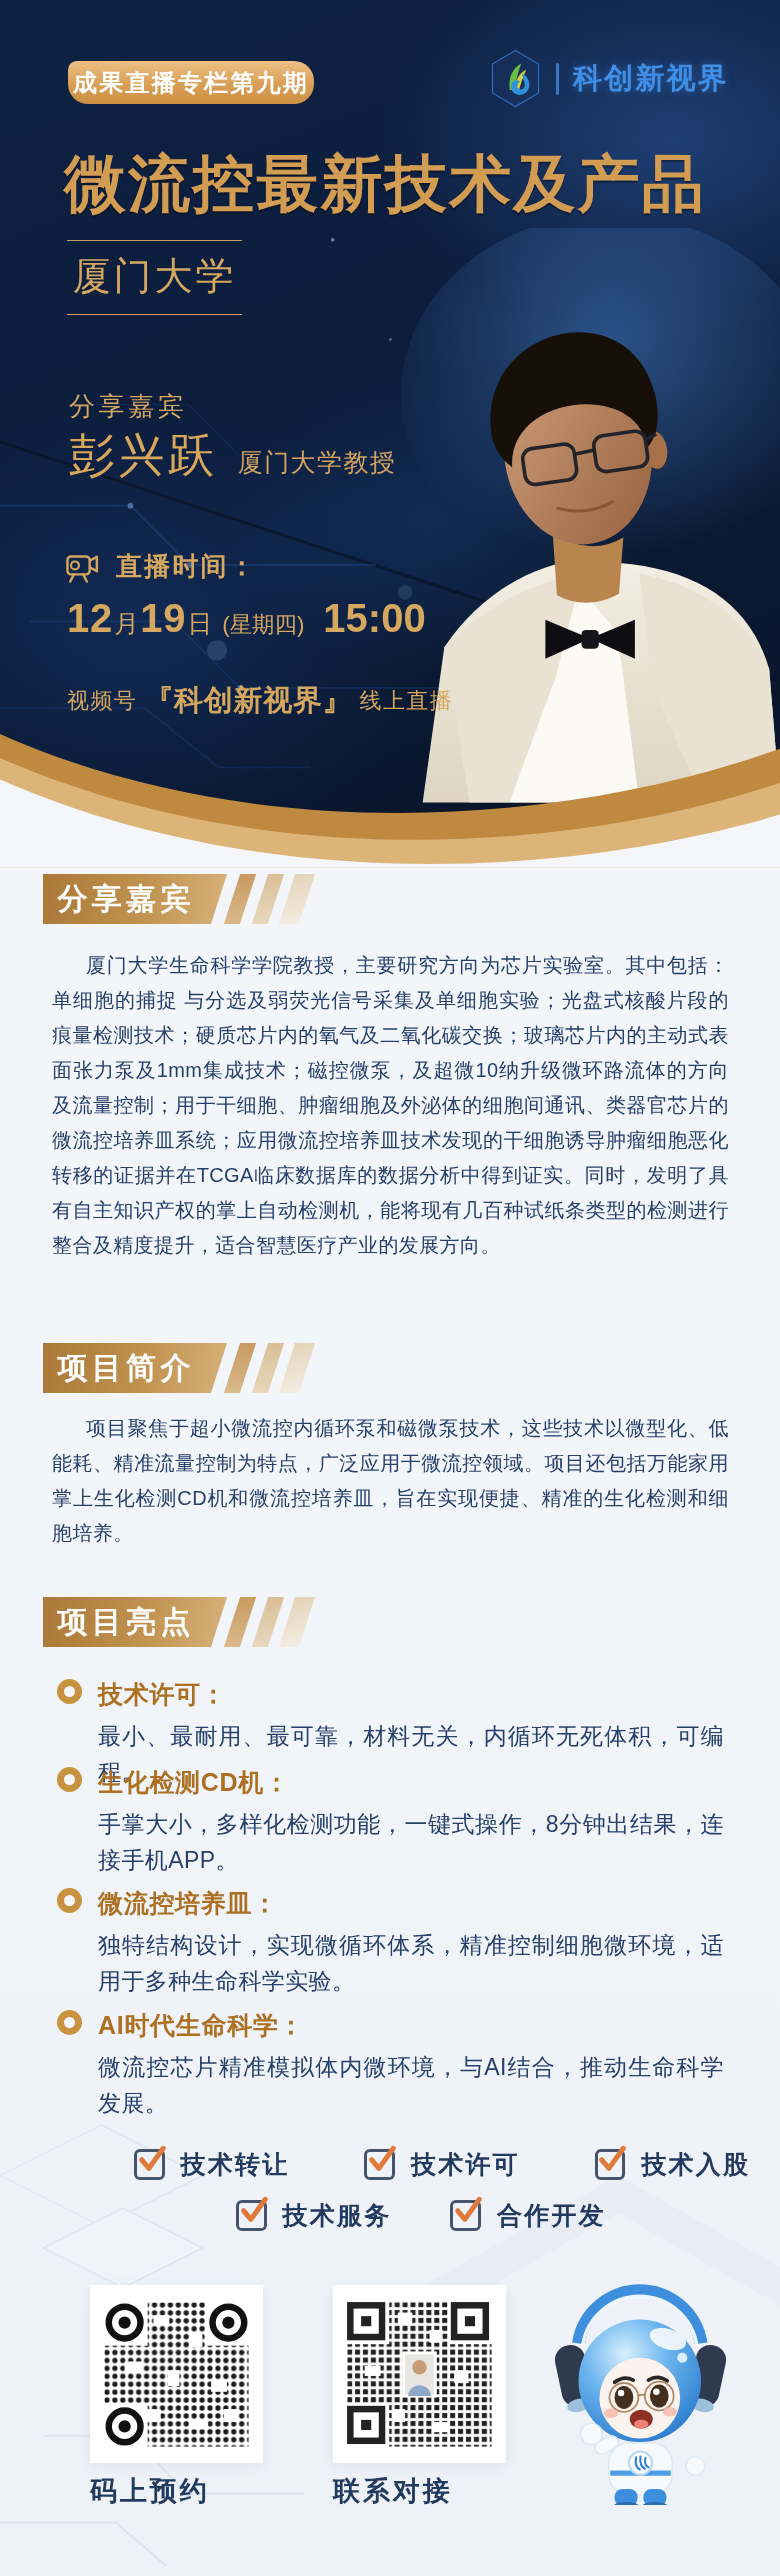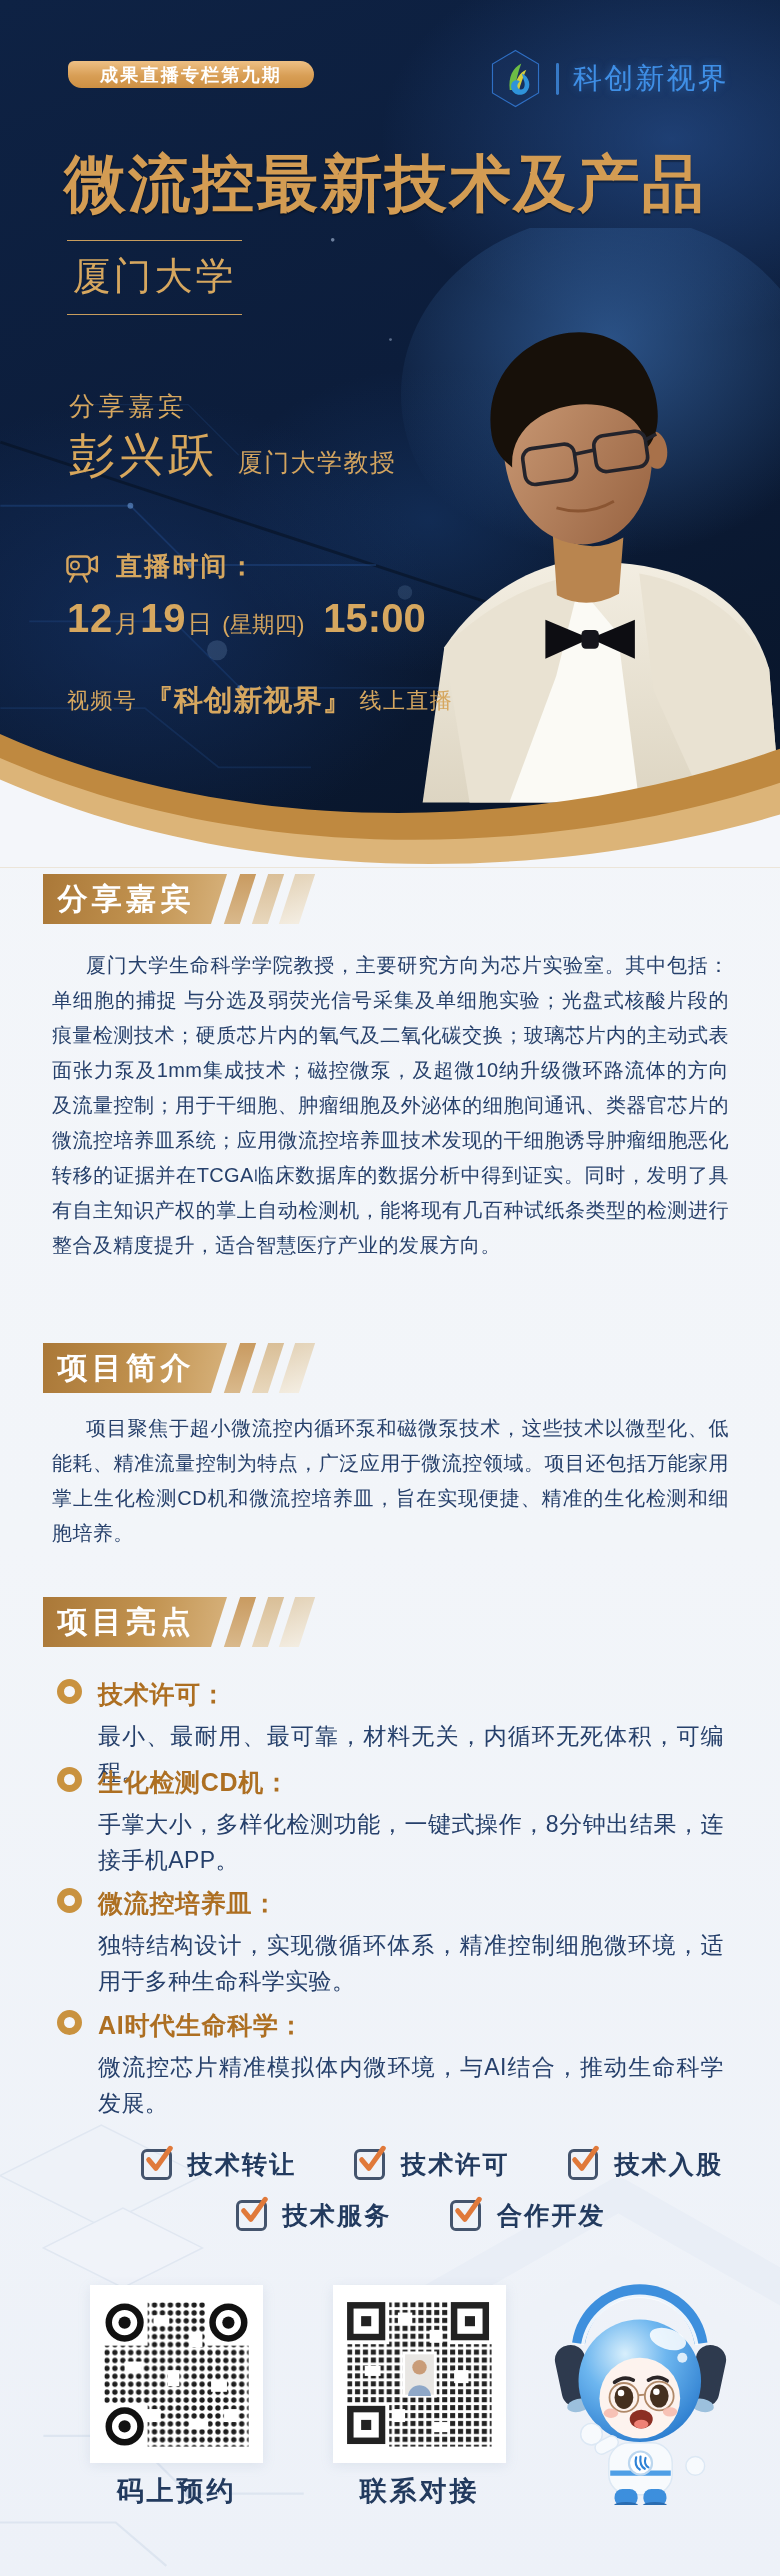--- a/index.html
+++ b/index.html
@@ -7,27 +7,27 @@
           background:linear-gradient(180deg,#f4f6fa 0%,#f2f5f9 60%,#edf1f8 100%);
           font-family:"Liberation Sans","DejaVu Sans",sans-serif;}
   
   .hero{position:absolute;left:0;top:0;width:781px;height:867px;
         background:
          radial-gradient(448px 304px at 86% 16%, rgba(45,90,160,.55) 0%, rgba(13,30,58,0) 65%),
          radial-gradient(506px 376px at 18% 72%, rgba(25,60,120,.45) 0%, rgba(13,30,58,0) 60%),
          radial-gradient(304px 217px at 55% 60%, rgba(30,74,138,.35) 0%, rgba(13,30,58,0) 70%),
          linear-gradient(160deg,#0e2244 0%,#0c1d3b 45%,#081427 100%);}
   .hero svg.deco{position:absolute;left:0;top:0;}
-  .badge{position:absolute;left:68px;top:61px;width:246px;height:27px;
+  .badge{position:absolute;left:68px;top:61px;width:246px;height:43px;
          background:linear-gradient(180deg,#eec085 0%,#d89e55 55%,#cd9043 100%);
-         border-radius:8.7px 20px 20px 20px;color:#fff;font-size:18px;font-weight:bold;
+         border-radius:8.7px 20px 20px 20px;color:#fff;font-size:24px;font-weight:bold;
          letter-spacing:2.2px;display:flex;align-items:center;justify-content:center;}
   .brand{position:absolute;right:52px;top:49px;display:flex;align-items:center;gap:14.5px;}
   .brand .bar{width:2.9px;height:32px;background:#3d86d8;border-radius:1.4px;opacity:.85;}
-  .brand .bname{font-size:29px;font-weight:normal;color:#3f8fe6;letter-spacing:2.2px;
+  .brand .bname{font-size:29px;font-weight:bold;color:#3f8fe6;letter-spacing:2.2px;
                 text-shadow:0 0 8.7px rgba(64,140,230,.45);}
   .hero-title{position:absolute;left:64px;top:142px;width:694px;margin:0;
               font-size:62px;font-weight:900;color:#d39c53;letter-spacing:2.2px;white-space:nowrap;
               text-shadow:0 2.2px 1.4px rgba(0,0,0,.35);}
   .uni-block{position:absolute;left:67px;top:240px;width:175px;text-align:center;}
   .uni-block .rule{height:1.4px;background:#c89d5d;}
   .uni-name{font-size:38px;color:#d6a75f;letter-spacing:2.9px;padding:10px 0 11.6px;}
   .guest-label{position:absolute;left:69px;top:389px;font-size:26px;color:#d6a75f;letter-spacing:3.6px;}
   .guest-row{position:absolute;left:69px;top:425px;display:flex;align-items:baseline;gap:20px;}
   .guest-name{font-size:46px;font-weight:400;color:#d8a75c;letter-spacing:3.6px;}
@@ -65,21 +65,21 @@
   .b-desc{margin:7.2px 0 0 0;font-size:23px;line-height:36px;color:#26406b;text-align:justify;
           width:626px;letter-spacing:0.4px;}
   .coop-row{position:absolute;display:flex;}
   .coop-item{display:flex;align-items:center;gap:16px;}
   .cbx{position:relative;flex:none;width:24.6px;height:24.6px;border:3.6px solid #44546d;border-radius:5.8px;
        background:transparent;}
   .cbx svg{position:absolute;left:-1.4px;top:-8.7px;}
   .coop-label{font-size:25px;font-weight:bold;color:#223a5e;letter-spacing:2.2px;white-space:nowrap;}
   .qr-card{position:absolute;top:2285px;width:173px;height:178px;background:#fff;
            box-shadow:0 2.9px 11.6px rgba(140,160,190,.18);display:flex;align-items:center;justify-content:center;}
-  .qr-label{position:absolute;top:2473px;width:173px;text-align:center;font-size:27px;font-weight:bold;
+  .qr-label{position:absolute;top:2473px;width:173px;font-size:27px;font-weight:bold;
             color:#223a5e;letter-spacing:2.9px;}
   .mascot{position:absolute;left:554px;top:2274px;}
 </style>
 </head>
 <body>
 
 <div class="poster">
 
   <section class="hero">
 
@@ -270,21 +270,21 @@
     </div>
   </div>
   <div class="bullet" style="top:2009px;">
     <span class="ring"></span>
     <div>
       <div class="b-title">AI时代生命科学：</div>
       <p class="b-desc">微流控芯片精准模拟体内微环境，与AI结合，推动生命科学发展。</p>
     </div>
   </div>
 
-  <div class="coop-row" style="top:2148px;left:141px;gap:58px;">
+  <div class="coop-row" style="top:2148px;left:134px;gap:75px;">
     <div class="coop-item">
       <span class="cbx">
         <svg width="33" height="33" viewBox="0 0 46 46">
             <polyline points="8,22 18,34 38,6" fill="none" stroke="#e0793a" stroke-width="7" stroke-linecap="round" stroke-linejoin="round"></polyline>
           </svg>
       </span>
       <span class="coop-label">技术转让</span>
     </div>
     <div class="coop-item">
       <span class="cbx">

